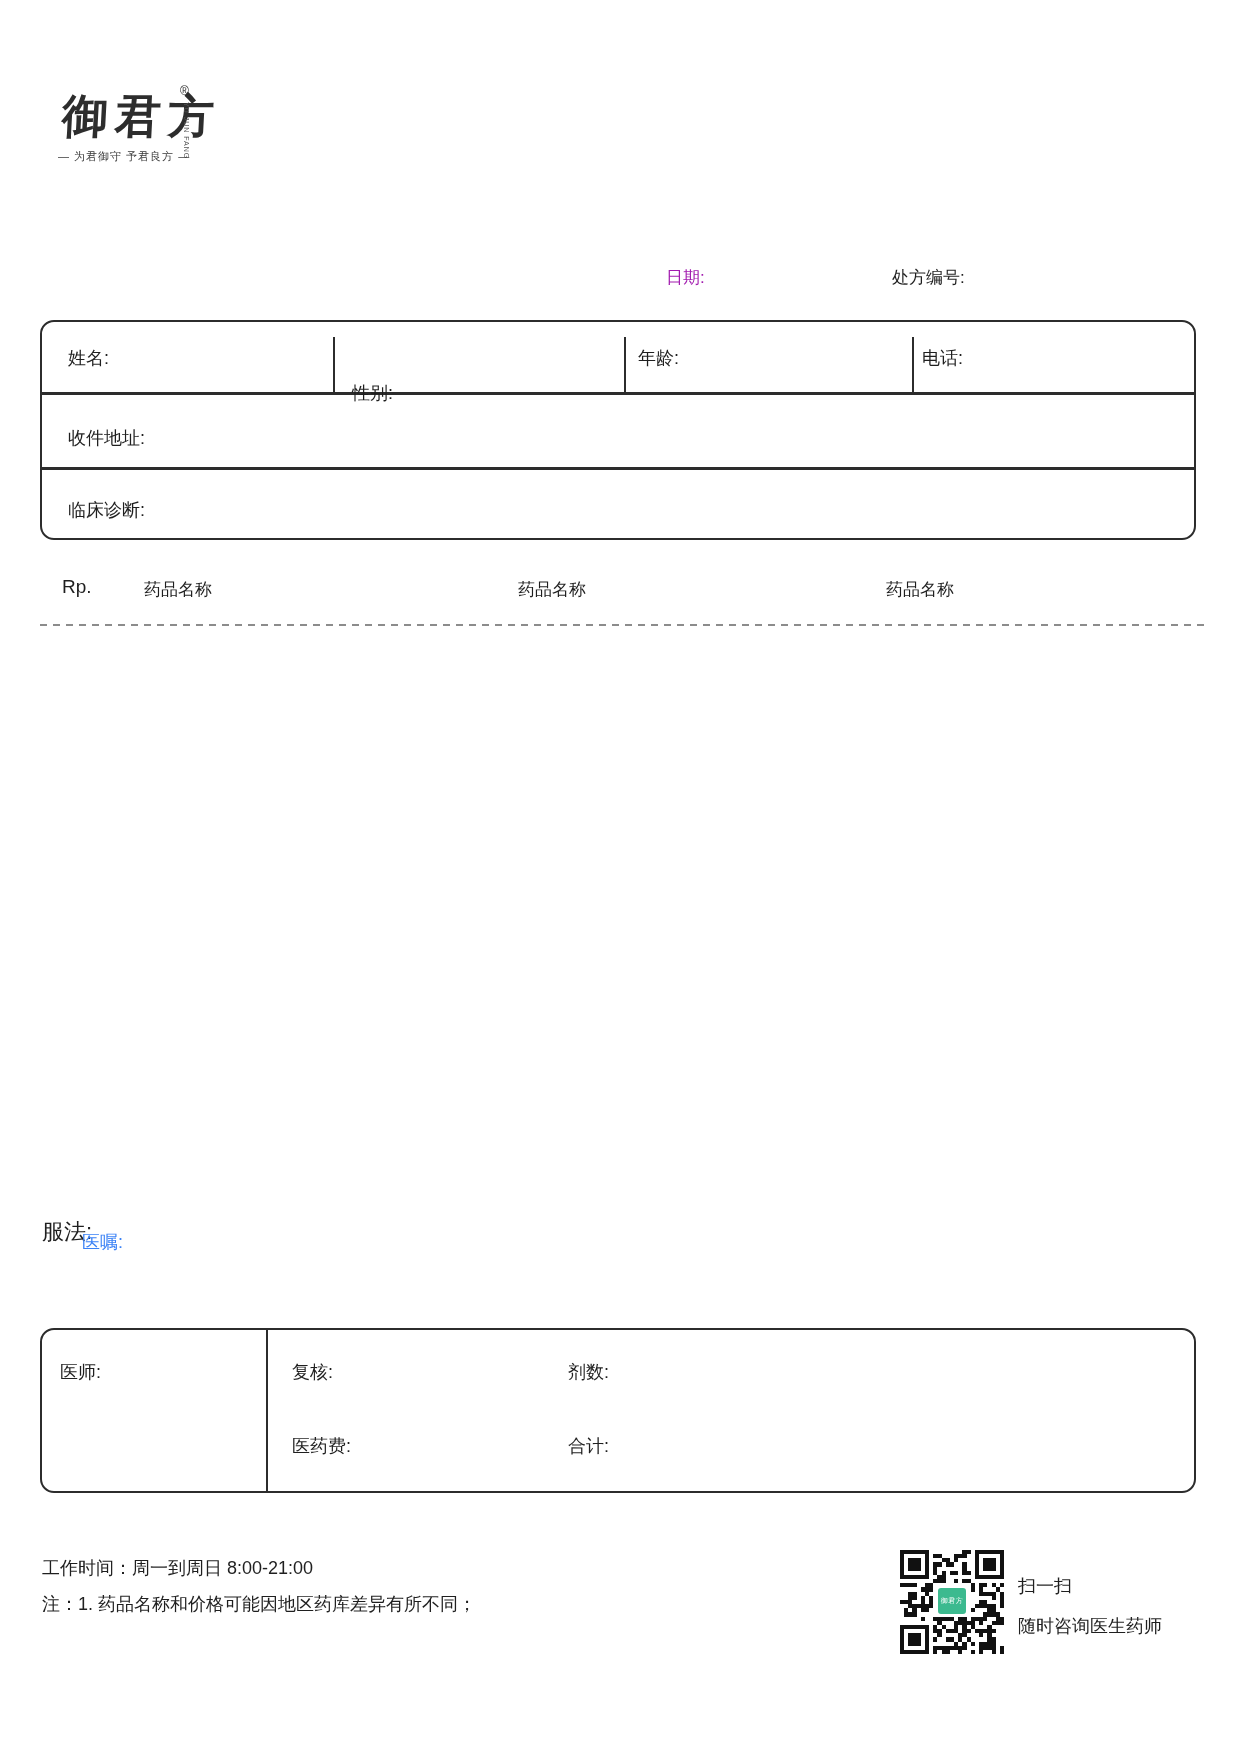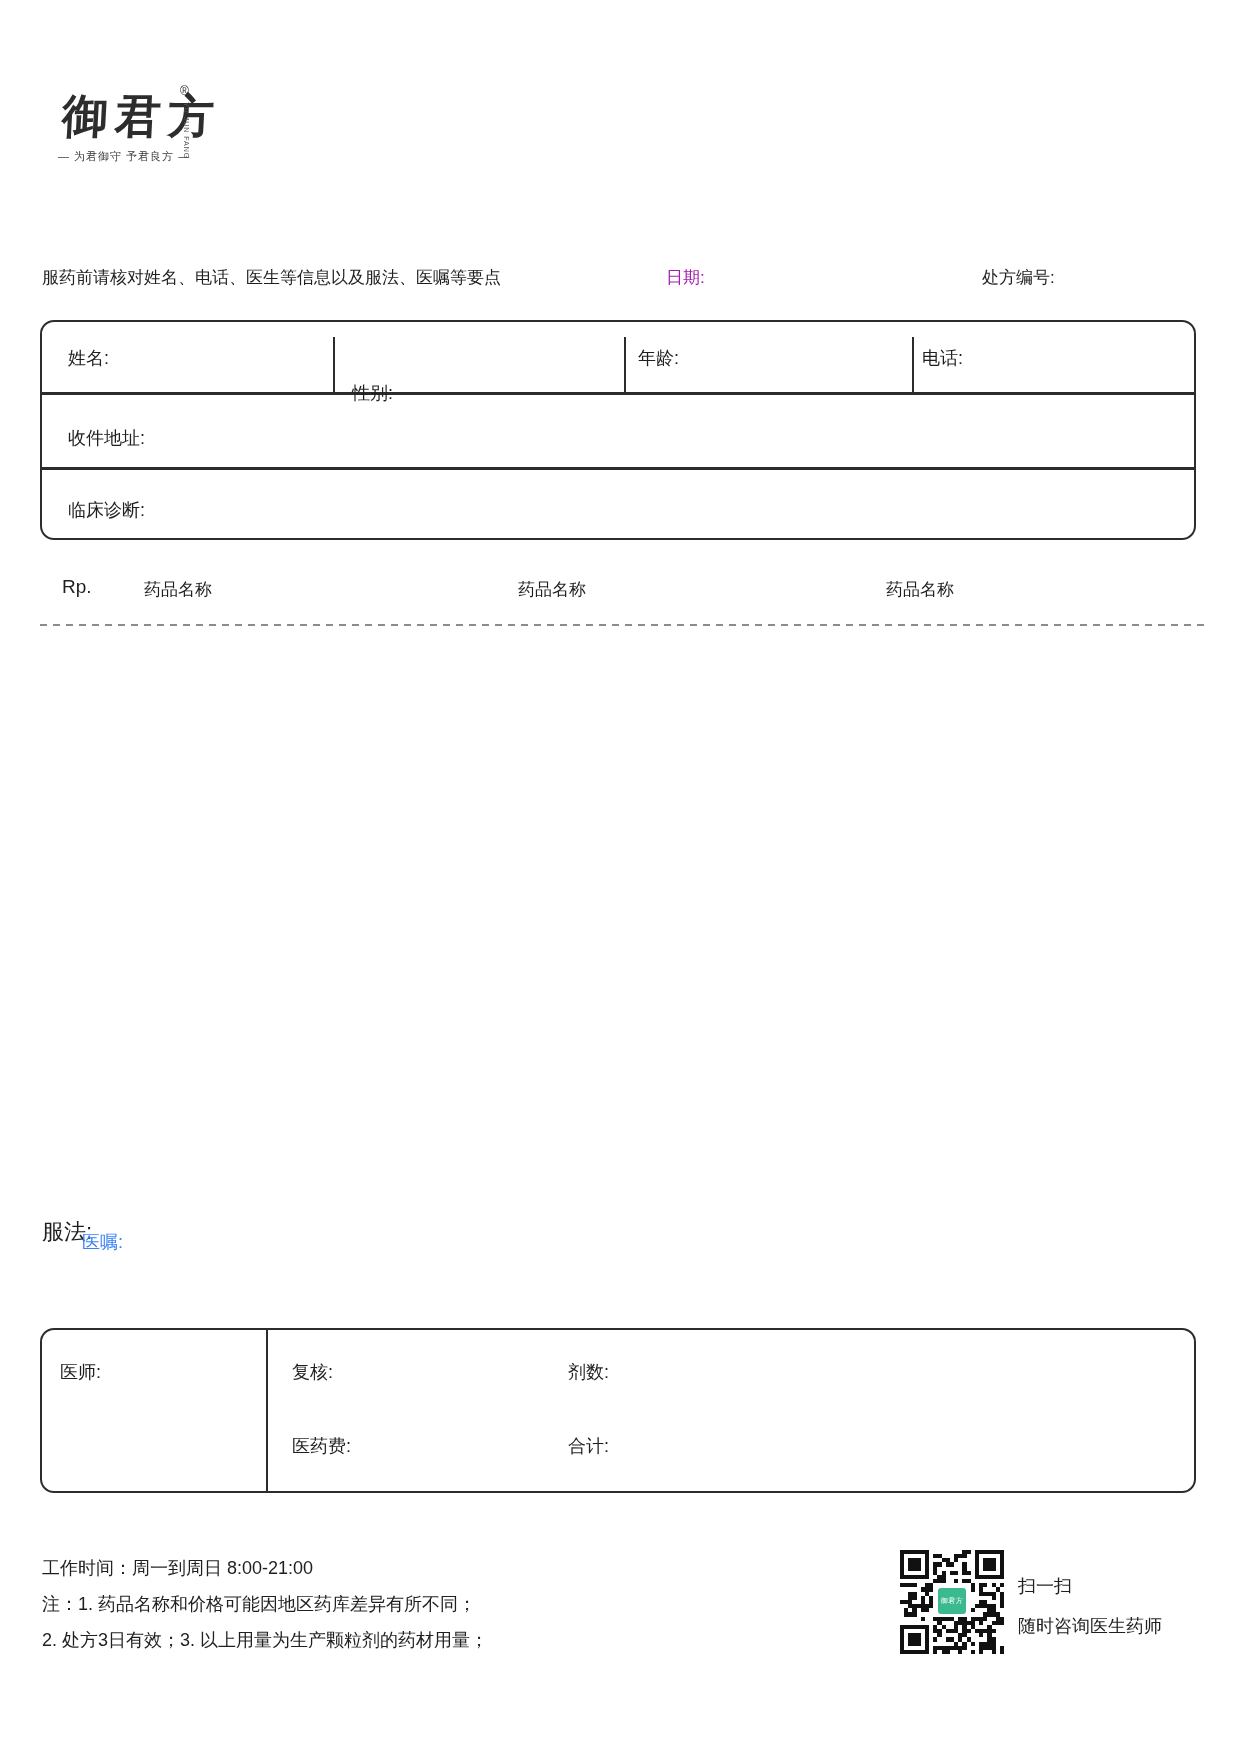--- a/index.html
+++ b/index.html
@@ -39,21 +39,21 @@
   }
   .hospital-title {
     left: 230px; top: 101px;
     font-size: 37px; font-weight: 800;
     letter-spacing: 4px; color: #3b3b3b;
   }
 
   
   .notice      { left: 42px;  top: 266px; font-size: 17px; color: #1f1f1f; }
   .date-label  { left: 666px; top: 266px; font-size: 17px; color: #a21caf; }
-  .rx-label    { left: 982px; top: 266px; font-size: 17px; color: #1f1f1f; }
+  .rx-label    { left: 892px; top: 266px; font-size: 17px; color: #1f1f1f; }
 
   
   .patient-box {
     left: 40px; top: 320px;
     width: 1156px; height: 220px;
     border: 2px solid #2c2c2c;
     border-radius: 14px;
   }
   .hline { background: #2c2c2c; height: 2.5px; }
   .hline1 { left: 41px; top: 392px; width: 1154px; }
@@ -122,21 +122,20 @@
 </head>
 <body>
 
 <div class="page">
 
   <div class="abs logo-text">御君方</div>
   <div class="abs logo-reg">®</div>
   <div class="abs logo-vertical">YU JUN FANG</div>
   <div class="abs logo-tagline">— 为君御守 予君良方 —</div>
 
-  <div class="abs notice">服药前请核对姓名、电话、医生等信息以及服法、医嘱等要点</div>
   <div class="abs date-label">日期:</div>
   <div class="abs rx-label">处方编号:</div>
 
   <div class="abs patient-box"></div>
   <div class="abs vline vdiv1"></div>
   <div class="abs vline vdiv2"></div>
   <div class="abs vline vdiv3"></div>
   <div class="abs hline hline1"></div>
   <div class="abs hline hline2"></div>
   <div class="abs field-label lbl-name">姓名:</div>
@@ -158,21 +157,20 @@
   <div class="abs signoff-box"></div>
   <div class="abs signoff-vdiv"></div>
   <div class="abs field-label lbl-physician">医师:</div>
   <div class="abs field-label lbl-review">复核:</div>
   <div class="abs field-label lbl-doses">剂数:</div>
   <div class="abs field-label lbl-fee">医药费:</div>
   <div class="abs field-label lbl-total">合计:</div>
 
   <div class="abs working-hours">工作时间：周一到周日 8:00-21:00</div>
   <div class="abs note-line1">注：1. 药品名称和价格可能因地区药库差异有所不同；</div>
-  <div class="abs note-line2">2. 处方3日有效；3. 以上用量为生产颗粒剂的药材用量；</div>
 
   <div class="abs qr-wrap">
     <svg id="qr-svg" viewBox="0 0 25 25" shape-rendering="crispEdges">
         <rect x="15" y="0" width="1" height="1" fill="#111"></rect>
         <rect x="16" y="0" width="1" height="1" fill="#111"></rect>
         <rect x="8" y="1" width="1" height="1" fill="#111"></rect>
         <rect x="9" y="1" width="1" height="1" fill="#111"></rect>
         <rect x="13" y="1" width="1" height="1" fill="#111"></rect>
         <rect x="14" y="1" width="1" height="1" fill="#111"></rect>
         <rect x="15" y="1" width="1" height="1" fill="#111"></rect>

